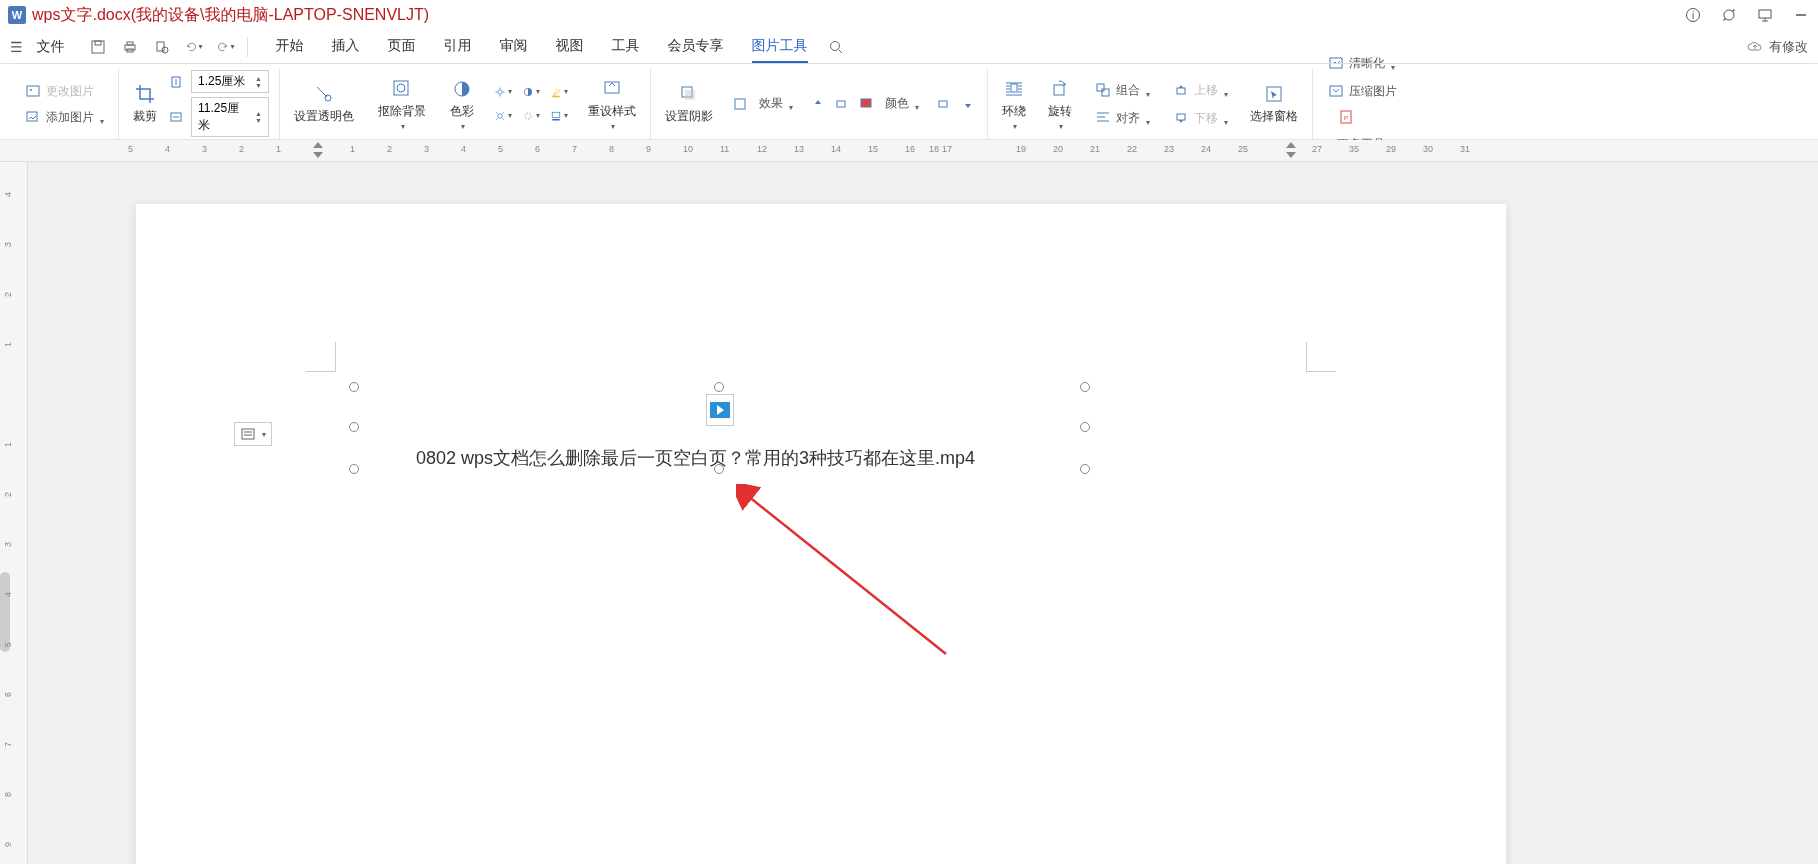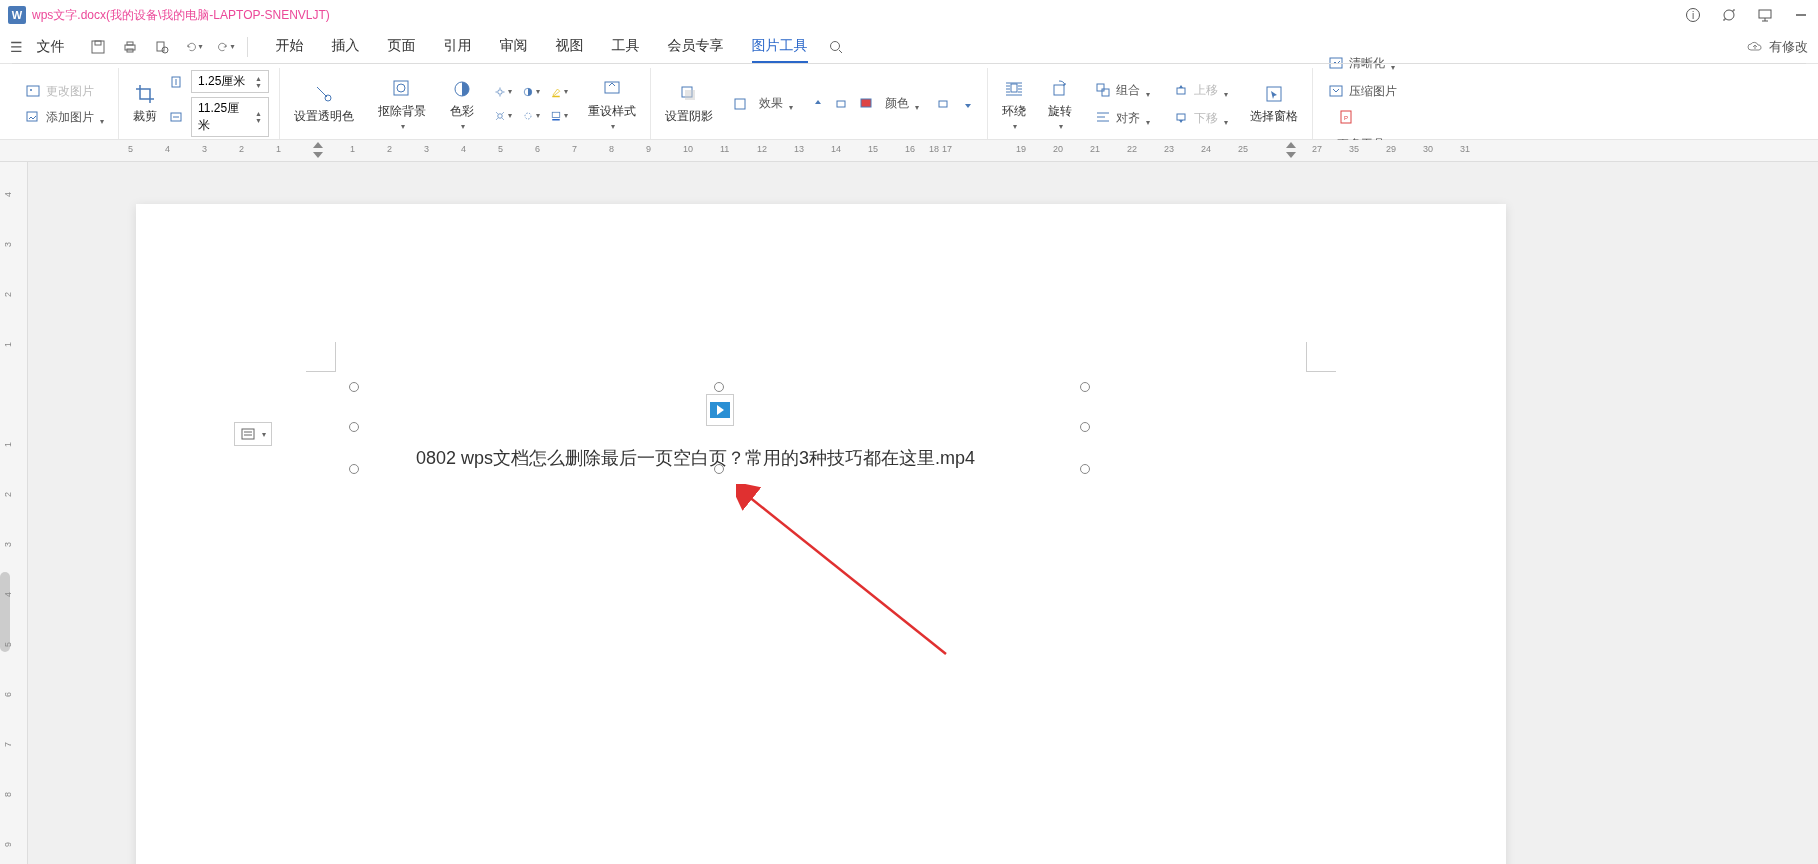--- a/index.html
+++ b/index.html
@@ -1,21 +1,21 @@
 <!DOCTYPE html>
 <html><head>
 <meta charset="utf-8">
 <style>
 * { margin: 0; padding: 0; box-sizing: border-box; font-family: "Microsoft YaHei", sans-serif; }
 body { background: #ffffff; overflow: hidden; width: 1818px; height: 864px; }
 
 
 .titlebar { height: 30px; display: flex; align-items: center; padding: 0 8px; background: #fff; }
 .app-icon { width: 18px; height: 18px; background: #4a7ab8; color: #fff; font-size: 11px; font-weight: bold; display: flex; align-items: center; justify-content: center; border-radius: 2px; margin-right: 6px; }
-.title-text { font-size: 12px; color: #ec4899; text-align: center; }
+.title-text { font-size: 16px; color: #b91c1c; text-align: center; }
 .titlebar-right { margin-left: auto; display: flex; gap: 18px; align-items: center; }
 .titlebar-icon { width: 18px; height: 18px; display: flex; align-items: center; justify-content: center; color: #555; cursor: pointer; }
 
 
 .menubar { height: 34px; display: flex; align-items: center; padding: 0 10px; border-bottom: 1px solid #e5e5e5; }
 .menu-left { display: flex; align-items: center; gap: 10px; }
 .hamburger { font-size: 14px; color: #555; cursor: pointer; }
 .file-label { font-size: 14px; color: #333; cursor: pointer; padding: 0 4px; }
 .qat-icons { display: flex; gap: 14px; margin-left: 10px; align-items: center; }
 .qat-icon { width: 18px; height: 18px; color: #666; cursor: pointer; display: flex; align-items: center; justify-content: center; }

